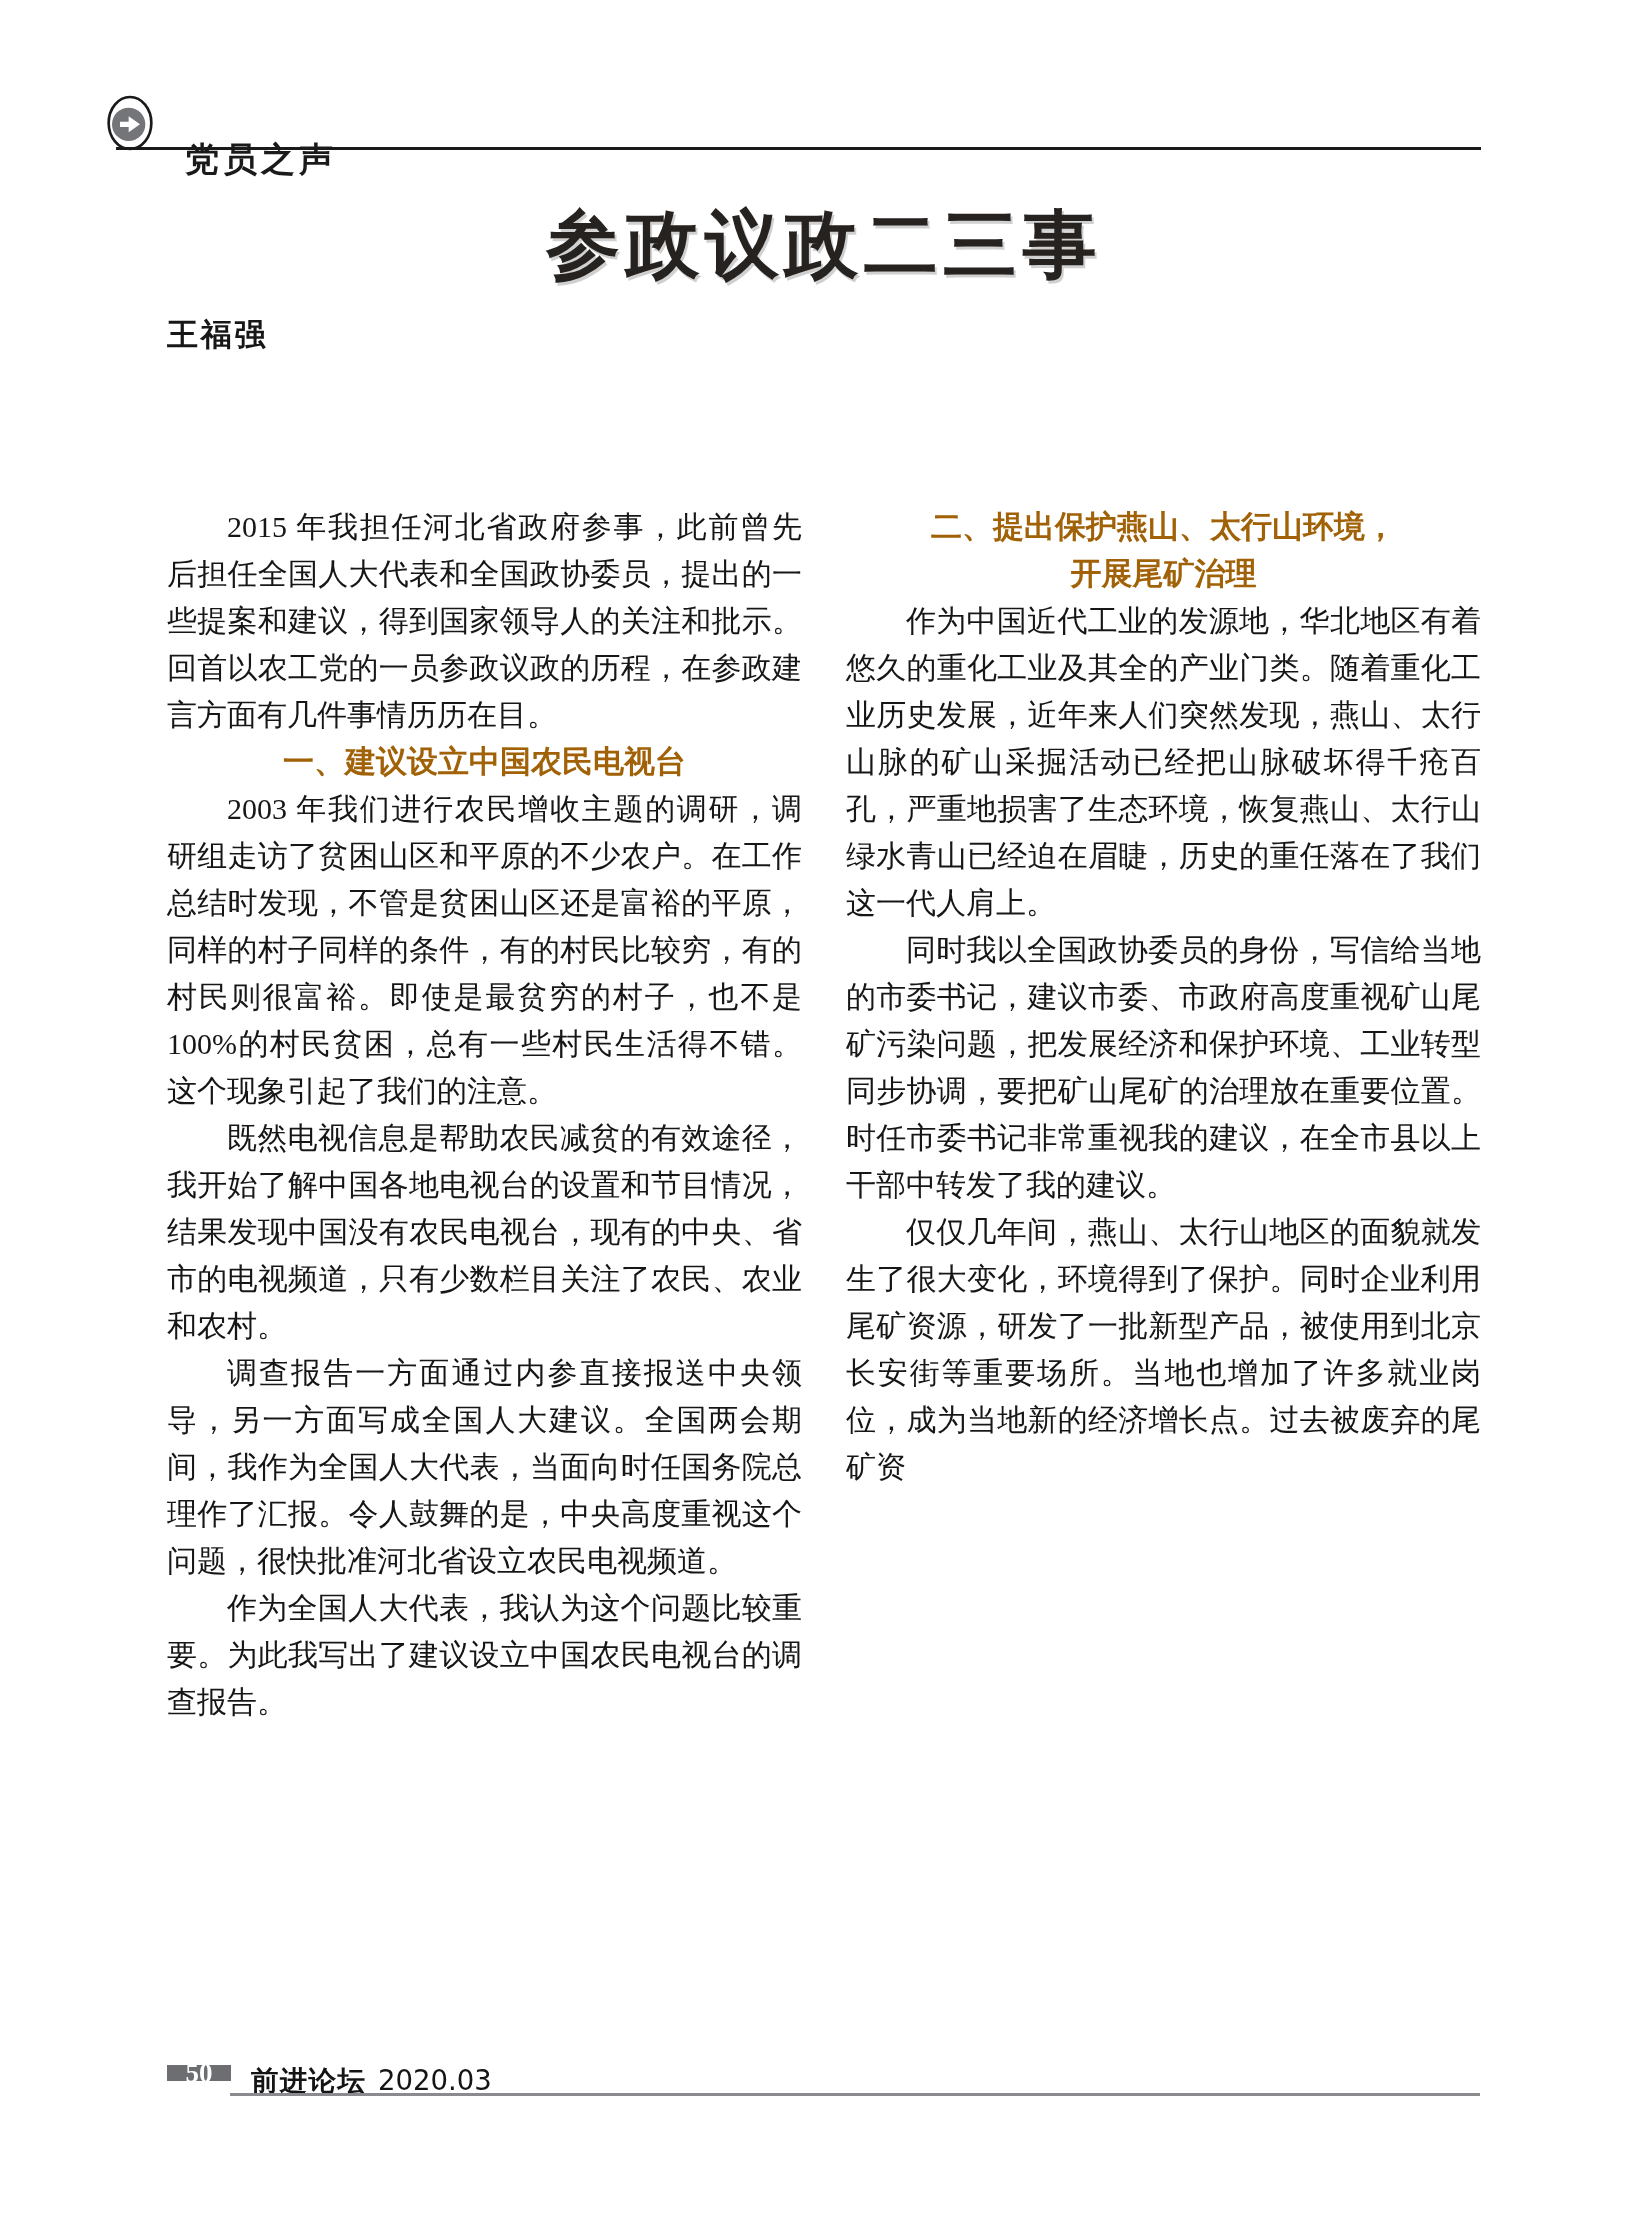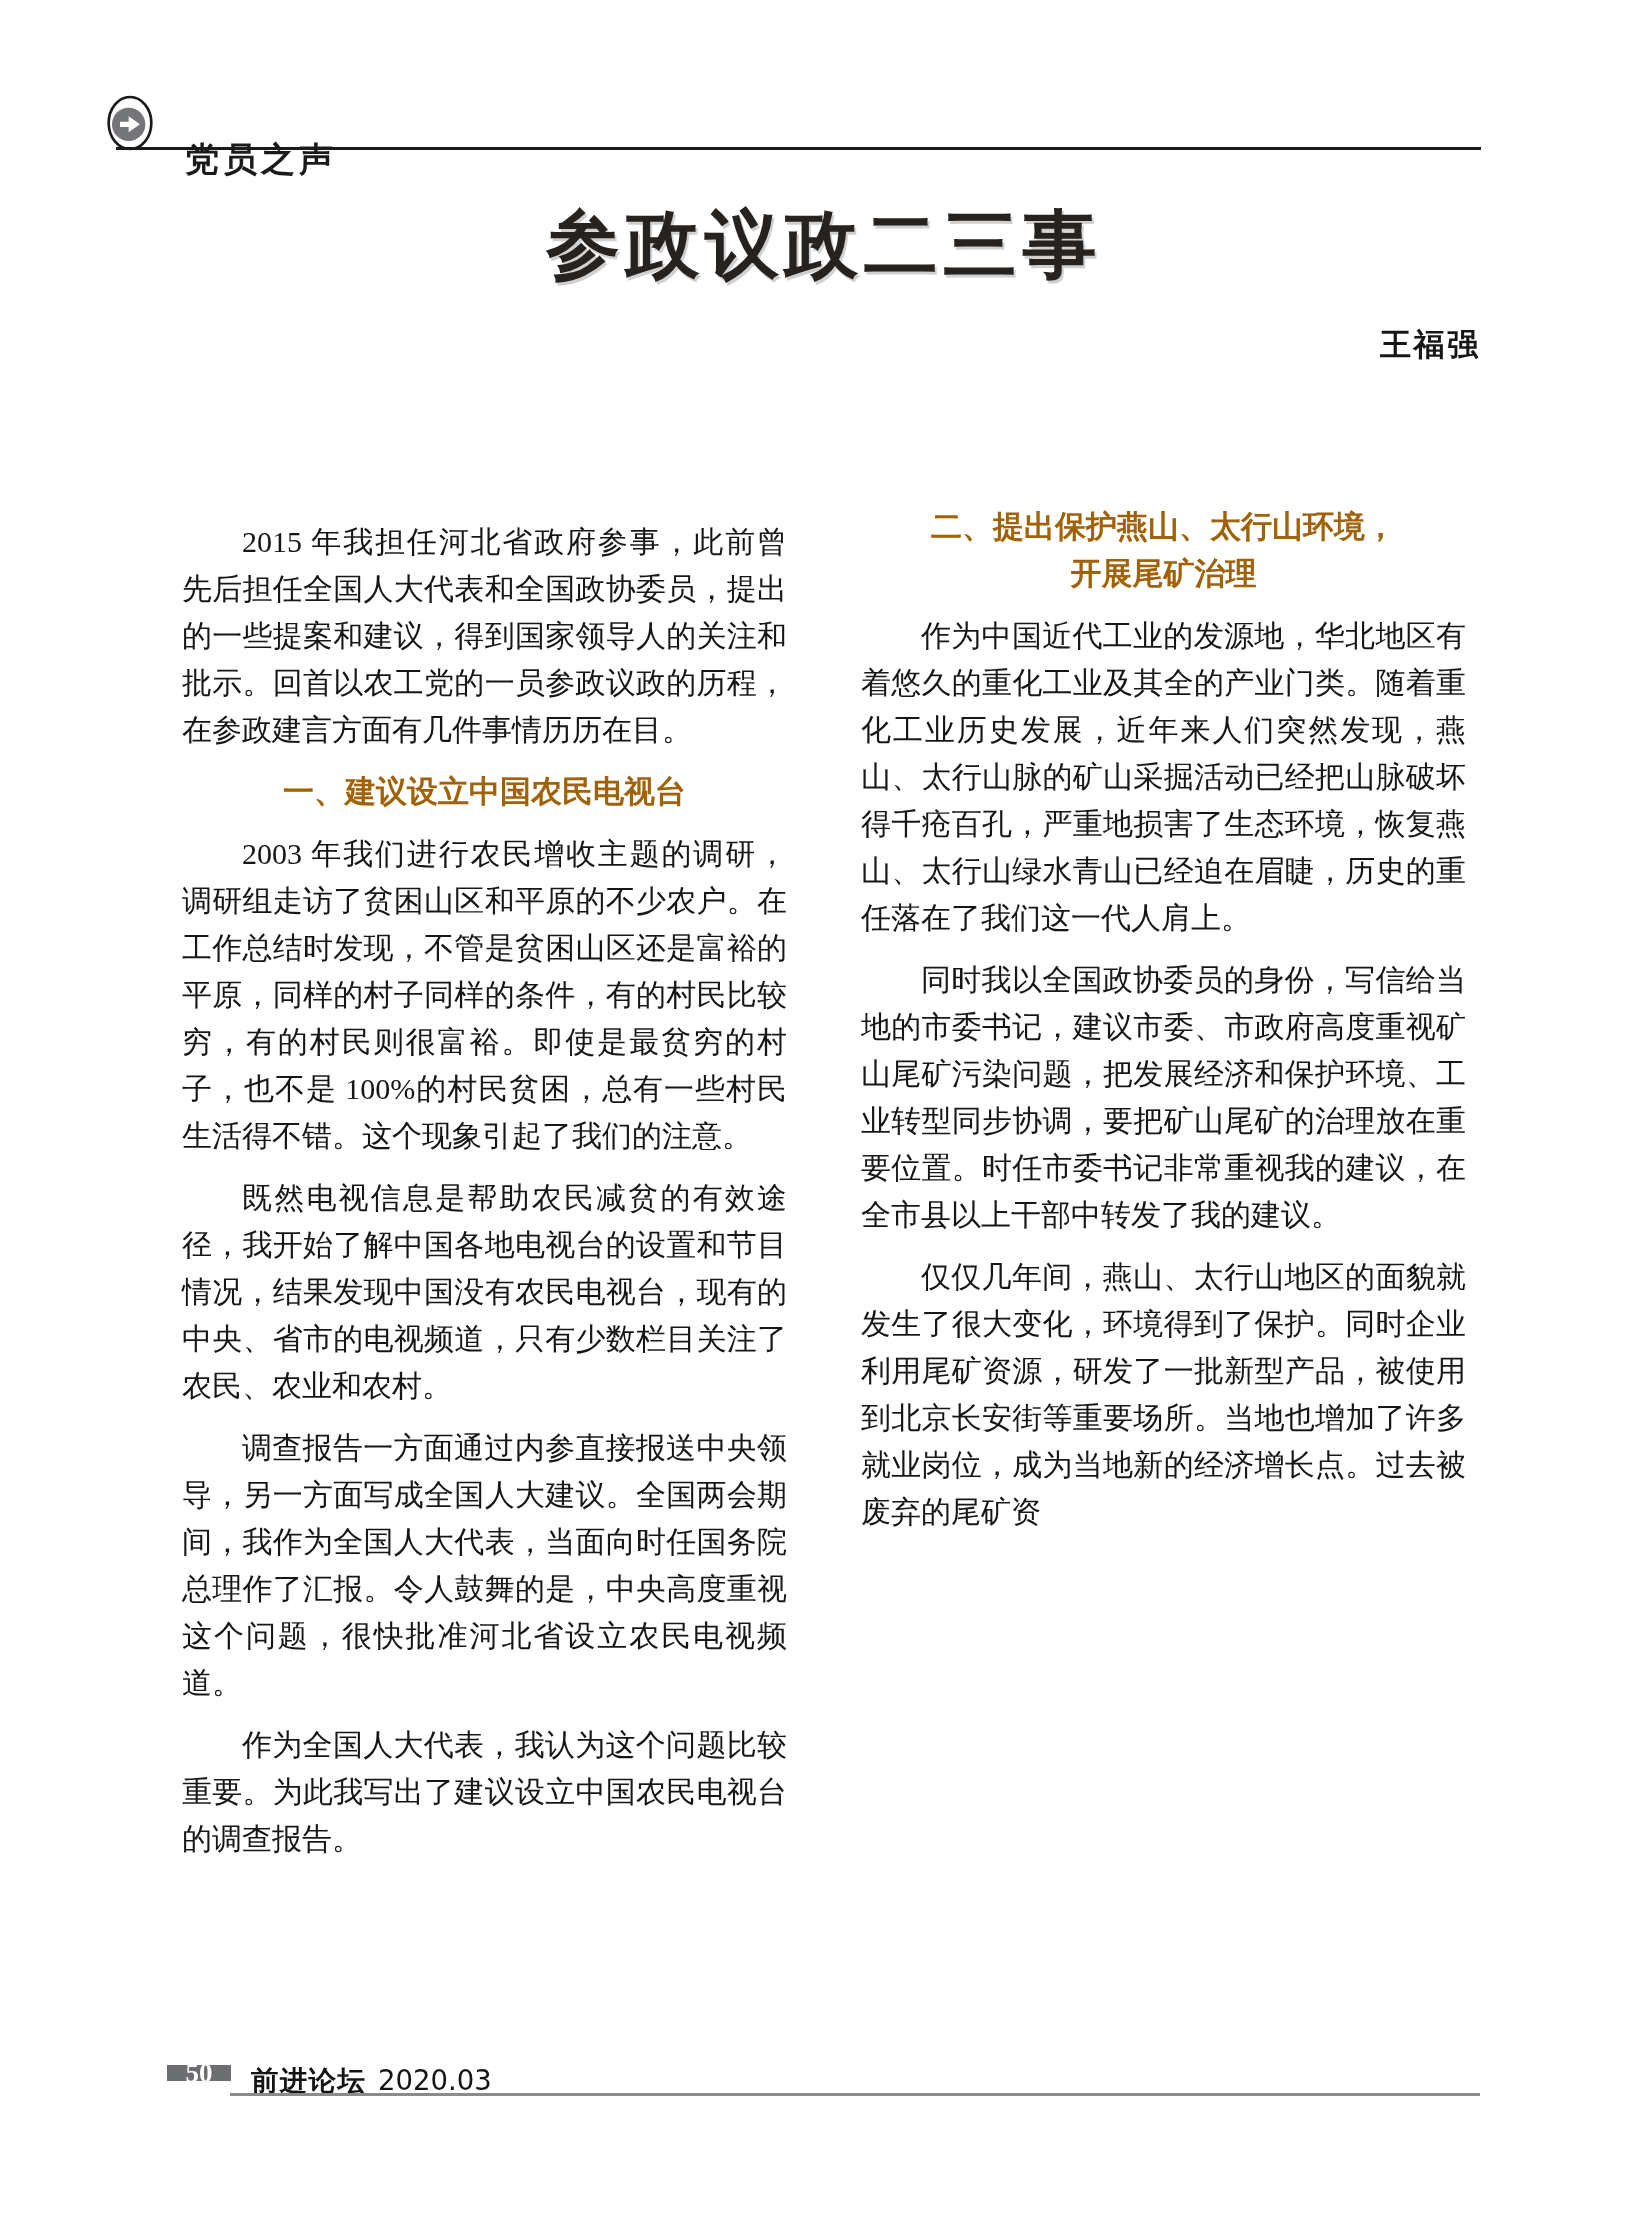--- a/index.html
+++ b/index.html
@@ -34,34 +34,34 @@
   .article-title {
     position: absolute; left: 167px; top: 196px; width: 1314px;
     text-align: center;
     font-family: "DejaVu Sans", "Liberation Sans", sans-serif;
     font-weight: bold; font-size: 74px; letter-spacing: 5.4px;
     color: #262220;
     text-shadow: 2px 2.7px 0 rgba(40,40,40,0.22);
     white-space: nowrap;
   }
   .article-author {
-    position: absolute; left: 167px; top: 324px; width: 1314px;
-    text-align: right;
+    position: absolute; left: 167px; top: 314px; width: 1314px;
+    text-align: left;
     font-weight: bold; font-size: 31px; letter-spacing: 2.7px;
     color: #171717;
   }
 
   
   .columns {
     position: absolute; left: 167px; top: 503px; width: 1314px;
     display: flex; gap: 44px;
   }
   .column { width: 635px; }
   .body-para {
-    margin: 15px;
+    margin: 0;
     font-size: 30px; line-height: 47px;
     text-align: justify; text-justify: inter-ideograph;
     text-indent: 2em;
     color: #161616;
   }
   .section-heading {
     font-size: 31px; line-height: 47px;
     font-weight: bold; text-align: center;
     color: #a16207;
   }

